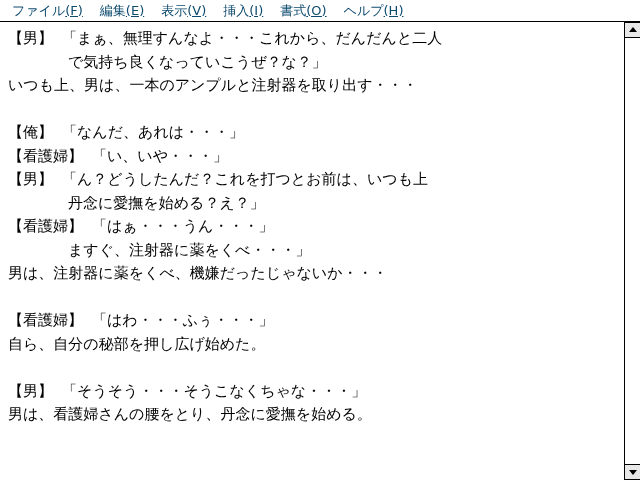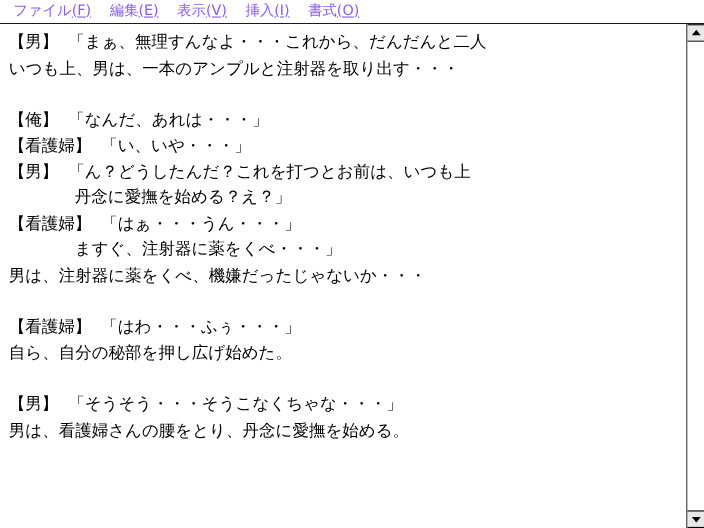--- a/index.html
+++ b/index.html
@@ -28,21 +28,21 @@
     background: #ffffff;
     border-bottom: 1px solid #000000;
     display: flex;
     align-items: center;
     padding-left: 6px;
     box-sizing: border-box;
     flex: 0 0 auto;
   }
   .menu-item {
     font-size: 13px;
-    color: #8b5cf6;
+    color: #0c4a6e;
     padding: 1px 11px 1px 6px;
     line-height: 16px;
     white-space: nowrap;
     cursor: default;
     font-family: "DejaVu Sans", sans-serif;
   }
   .menu-item .mnemonic {
     text-decoration: underline;
   }
 
@@ -125,26 +125,28 @@
 <body>
 
 <div id="app">
 
   <div class="menubar">
     <div class="menu-item"><span>ファイル</span><span class="mnemonic">(F)</span></div>
     <div class="menu-item"><span>編集</span><span class="mnemonic">(E)</span></div>
     <div class="menu-item"><span>表示</span><span class="mnemonic">(V)</span></div>
     <div class="menu-item"><span>挿入</span><span class="mnemonic">(I)</span></div>
     <div class="menu-item"><span>書式</span><span class="mnemonic">(O)</span></div>
+    <div class="menu-item"><span>ヘルプ</span><span class="mnemonic">(H)</span></div>
   </div>
 
   <div class="content-area">
 
     <div class="text-pane">
       <div class="text-line">【男】 「まぁ、無理すんなよ・・・これから、だんだんと二人</div>
+      <div class="text-line">　　　　で気持ち良くなっていこうぜ？な？」</div>
       <div class="text-line">いつも上、男は、一本のアンプルと注射器を取り出す・・・</div>
       <div class="text-line blank"></div>
       <div class="text-line">【俺】 「なんだ、あれは・・・」</div>
       <div class="text-line">【看護婦】 「い、いや・・・」</div>
       <div class="text-line">【男】 「ん？どうしたんだ？これを打つとお前は、いつも上</div>
       <div class="text-line">　　　　丹念に愛撫を始める？え？」</div>
       <div class="text-line">【看護婦】 「はぁ・・・うん・・・」</div>
       <div class="text-line">　　　　ますぐ、注射器に薬をくべ・・・」</div>
       <div class="text-line">男は、注射器に薬をくべ、機嫌だったじゃないか・・・</div>
       <div class="text-line blank"></div>

